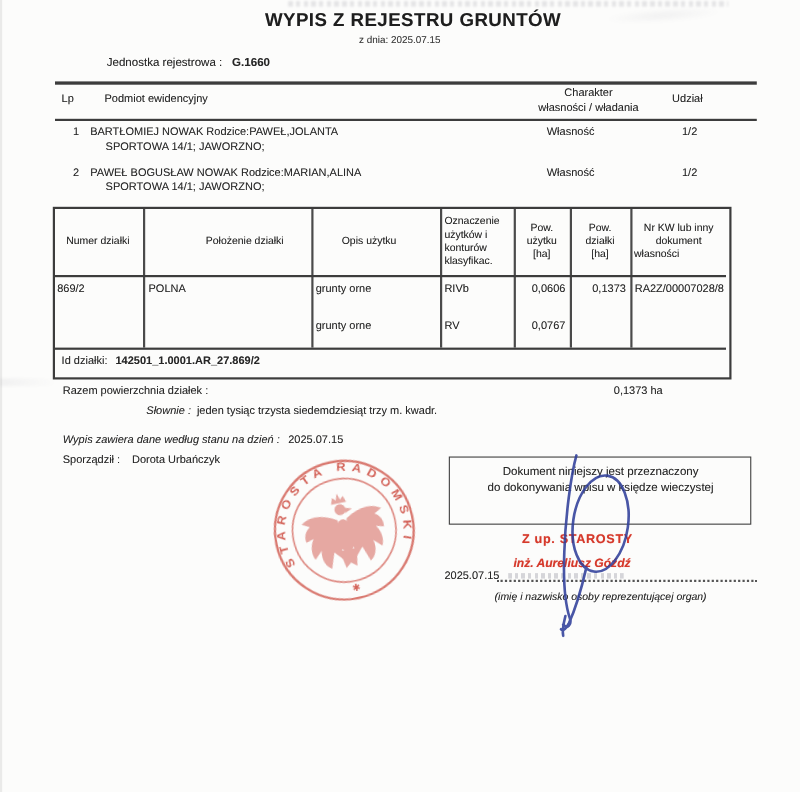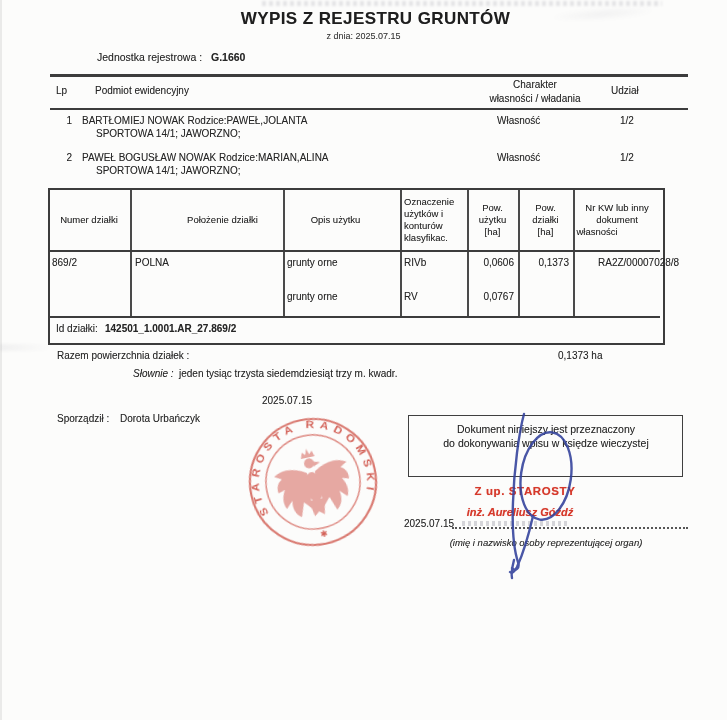--- a/index.html
+++ b/index.html
@@ -96,33 +96,34 @@
   <div class="t h2 c" style="left:573px;top:214px;width:88px;">dokument</div>
   <div class="t h2 c" style="left:553px;top:226px;width:88px;">własności</div>
 
   <div>
     <div class="t" style="left:52px;top:257px;">869/2</div>
     <div class="t" style="left:135px;top:257px;">POLNA</div>
     <div class="t" style="left:287px;top:257px;">grunty orne</div>
     <div class="t" style="left:404px;top:257px;">RIVb</div>
     <div class="t r" style="left:467px;top:257px;width:47px;">0,0606</div>
     <div class="t r" style="left:518px;top:257px;width:51px;">0,1373</div>
-    <div class="t" style="left:577px;top:257px;margin-left:21px;">RA2Z/00007028/8</div>
+    <div class="t" style="left:577px;top:257px;">RA2Z/00007028/8</div>
     <div class="t" style="left:287px;top:291px;">grunty orne</div>
     <div class="t" style="left:404px;top:291px;">RV</div>
     <div class="t r" style="left:467px;top:291px;width:47px;">0,0767</div>
   </div>
   <div class="t" style="left:56px;top:323px;">Id działki:</div>
   <div class="t b" style="left:105px;top:323px;">142501_1.0001.AR_27.869/2</div>
 
   <div class="t" style="left:57px;top:350px;">Razem powierzchnia działek :</div>
   <div class="t" style="left:527px;top:350px;padding-left:31px;">0,1373 ha</div>
   <div class="t" style="left:133px;top:368px;font-style:italic;">Słownie :</div>
   <div class="t" style="left:179px;top:368px;">jeden tysiąc trzysta siedemdziesiąt trzy  m. kwadr.</div>
 
+  <div class="t i" style="left:57px;top:395px;">Wypis zawiera dane według stanu na dzień :</div>
   <div class="t" style="left:262px;top:395px;">2025.07.15</div>
   <div class="t" style="left:57px;top:413px;">Sporządził :</div>
   <div class="t" style="left:120px;top:413px;">Dorota Urbańczyk</div>
 
   <div class="box" style="left:408px;top:415px;width:273px;height:60px;"></div>
   <div class="t c" style="left:408px;top:423px;width:276px;font-size:10.5px;">Dokument niniejszy jest przeznaczony</div>
   <div class="t c" style="left:408px;top:437px;width:276px;font-size:10.5px;">do dokonywania wpisu w księdze wieczystej</div>
 
   <svg style="left:243px;top:412px;" width="140" height="140" viewBox="0 0 140 140">
     <g transform="rotate(-12 70 70)" opacity="0.78" style="filter:blur(.3px);">

